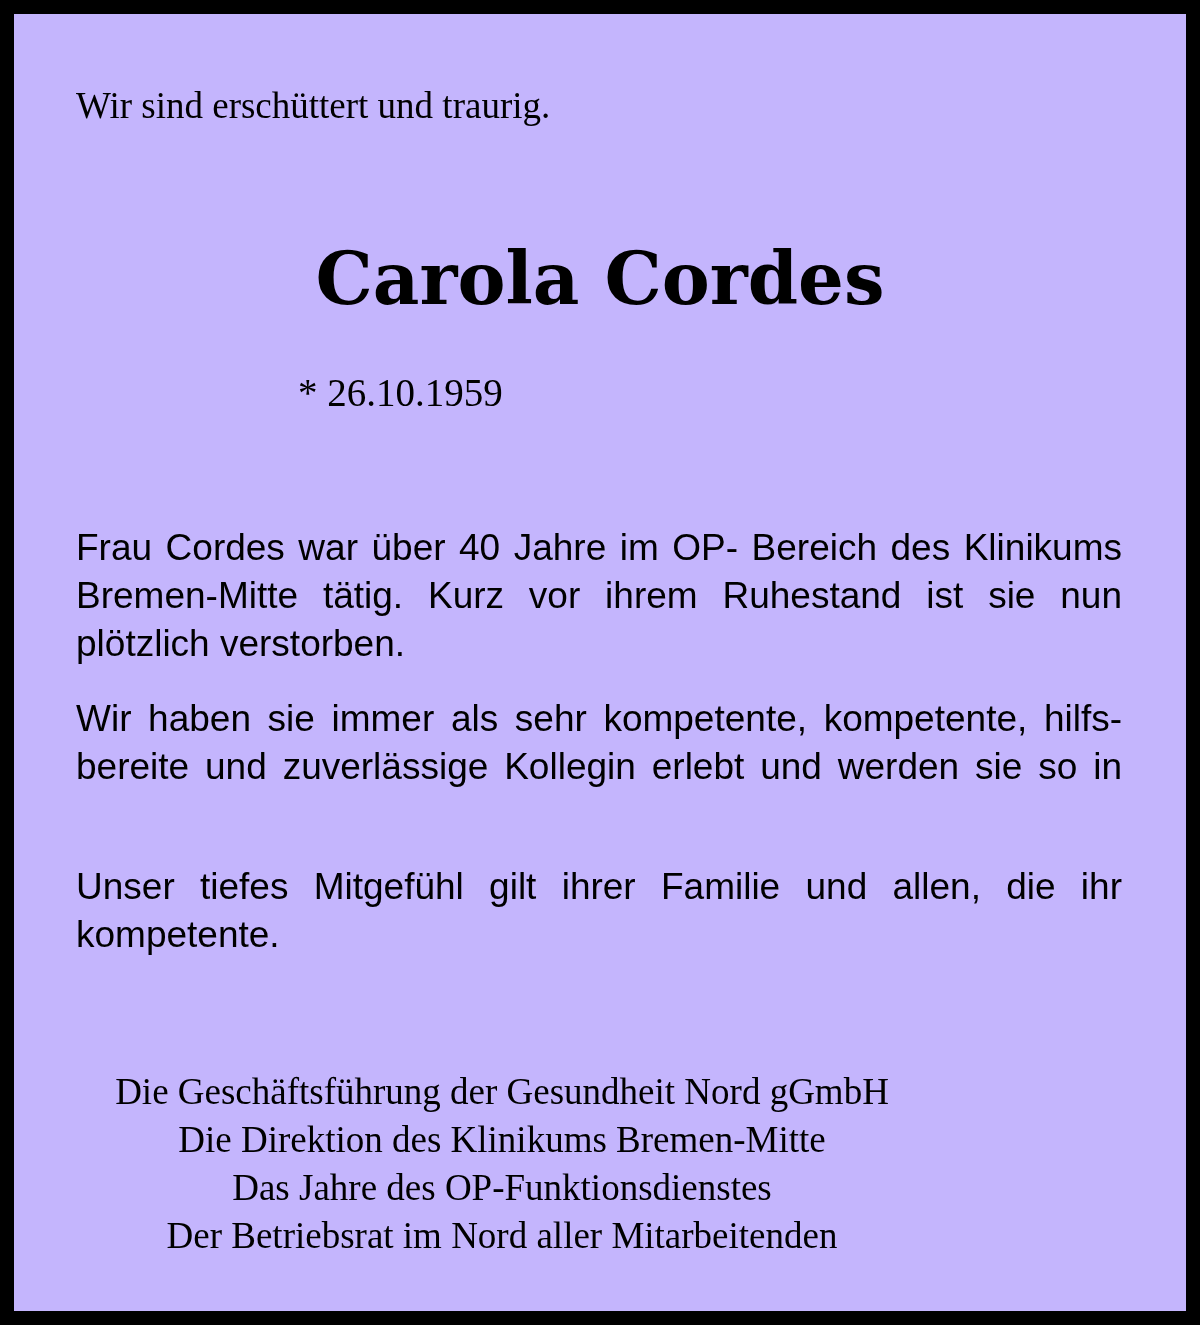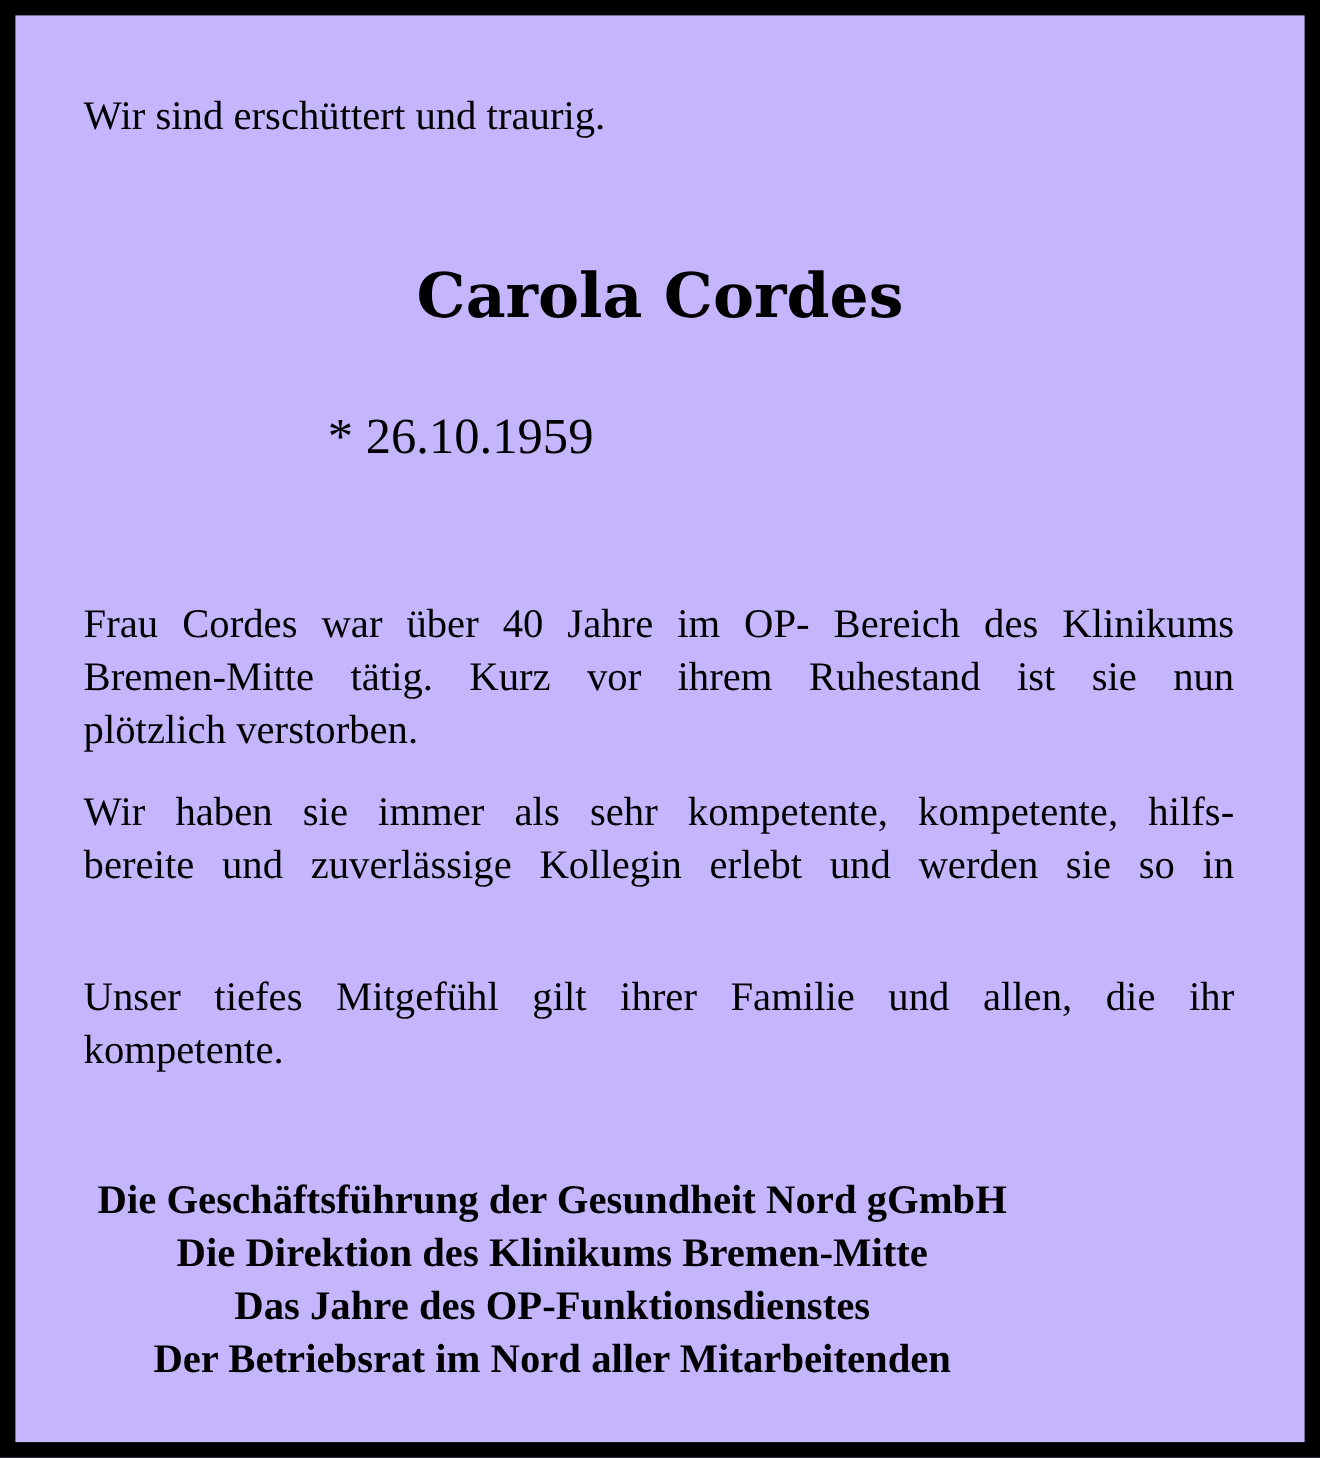--- a/index.html
+++ b/index.html
@@ -31,62 +31,61 @@
       white-space: nowrap;
     }
     .name {
       position: absolute;
       left: 0;
       width: 1172px;
       top: 222px;
       text-align: center;
       font-family: "DejaVu Serif", serif;
       font-weight: bold;
-      font-size: 56px;
+      font-size: 72px;
       letter-spacing: 0px;
       white-space: nowrap;
     }
     .dates {
       position: absolute;
       top: 356px;
       font-family: "Liberation Serif", serif;
-      font-size: 46px;
+      font-size: 39px;
       white-space: nowrap;
     }
     .date-birth { left: 284px; }
     .date-death { left: 672px; }
     .body-text {
       position: absolute;
       left: 62px;
       width: 1046px;
-      font-family: Liberation Serif, serif;
+      font-family: Liberation Sans, sans-serif;
       font-size: 37px;
       line-height: 48px;
       text-align: justify;
-      margin-top: 20px;
     }
     .p1 { top: 510px; }
     .p2 { top: 681px; }
     .p3 { top: 849px; }
     .body-text .line {
       display: block;
       white-space: nowrap;
       text-align-last: justify;
     }
     .body-text .line.last {
       text-align-last: left;
     }
     .signatures {
       position: absolute;
       left: 0;
       width: 976px;
       top: 1054px;
       text-align: center;
       font-family: "Liberation Serif", serif;
-      font-weight: bold;
+      font-weight: normal;
       font-size: 37px;
       line-height: 48px;
     }
     .signatures .sig {
       display: block;
       white-space: nowrap;
     }
   </style>
 </head>
 <body>

